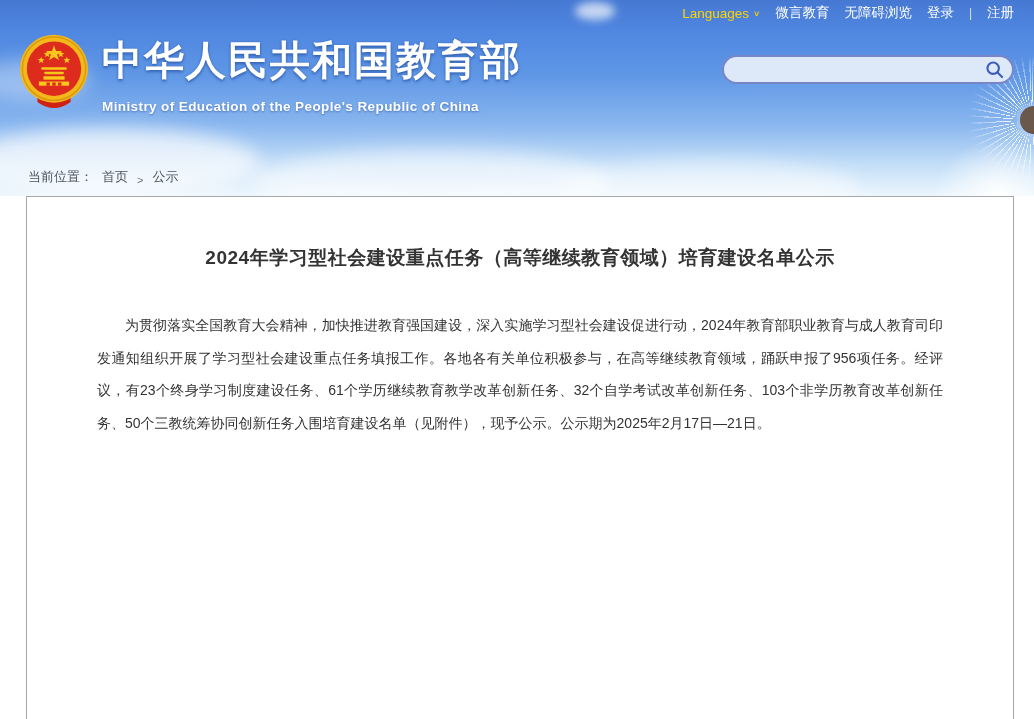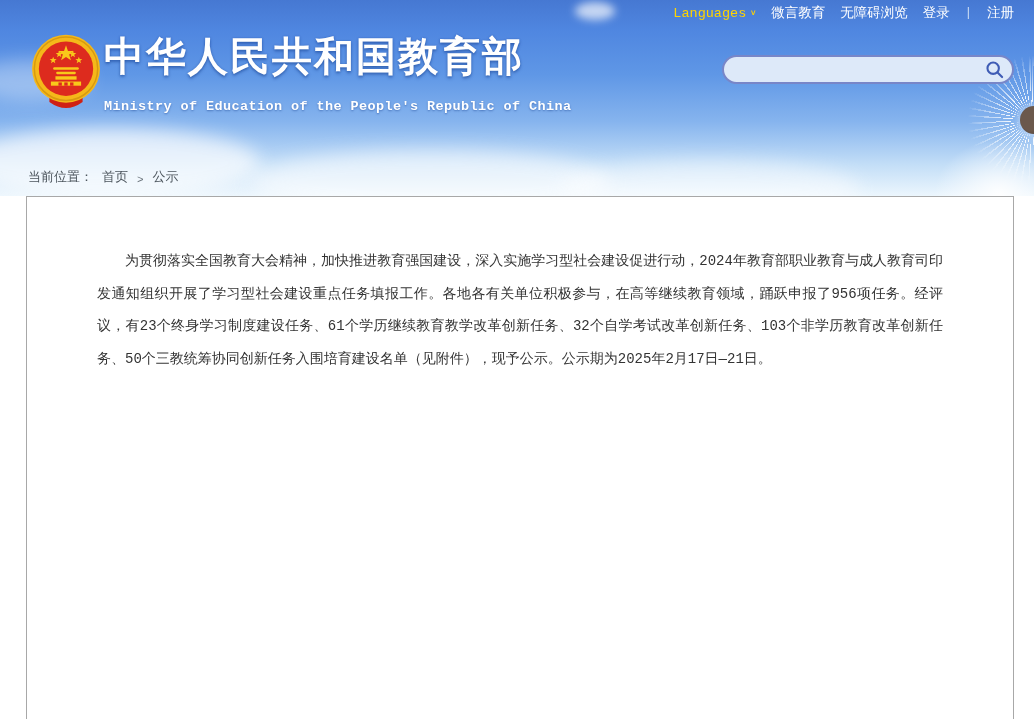--- a/index.html
+++ b/index.html
@@ -1,19 +1,19 @@
 <!DOCTYPE html>
 <html><head>
 <meta charset="utf-8">
 <style>
   * { margin:0; padding:0; box-sizing:border-box; }
   html,body { width:1034px; height:719px; overflow:hidden; background:#fff;
     font-family:"Liberation Sans","DejaVu Sans",sans-serif; }
 
-  .page { position:relative; width:1034px; height:710px;font-family:Liberation Mono, monospace; }
+  .page { position:relative; width:1034px; height:710px; }
 
   
   .sky {
     position:relative; width:100%; height:196px; overflow:hidden;
     background:linear-gradient(180deg,#4678d2 0%,#4f86e0 15%,#5f97e6 38%,#86b4ee 62%,#c3def7 84%,#ecf6fd 100%);
   }
   .cloud { position:absolute; border-radius:50%; filter:blur(9px); background:rgba(255,255,255,.85); }
   .cloud.c1 { left:-40px; top:128px; width:300px; height:70px; opacity:.8; }
   .cloud.c2 { left:250px; top:150px; width:360px; height:64px; opacity:.65; }
   .cloud.c3 { left:560px; top:160px; width:300px; height:58px; opacity:.55; }
@@ -41,21 +41,21 @@
     position:absolute; top:4px; right:20px; z-index:5;
     display:flex; align-items:center; gap:15px;
     font-size:13.5px; color:#fff;
   }
   .topbar a { color:#fff; text-decoration:none; cursor:pointer; }
   .lang { color:#ffd400; cursor:pointer; display:flex; align-items:center; gap:4px; }
   .lang .chev { font-size:10px; transform:scaleY(.8); }
   .topbar .sep { color:#cfe0f5; font-size:12px; }
 
   
-  .brand { position:absolute; left:28px; top:34px; z-index:4; display:flex; align-items:flex-start; cursor:pointer; }
+  .brand { position:absolute; left:16px; top:34px; z-index:4; display:flex; align-items:flex-start; gap:10px; cursor:pointer; }
   .brand svg { display:block; }
   .brand-text { padding-top:4px; }
   .site-title {
     font-size:40px; font-weight:bold; color:#fff; letter-spacing:2px; line-height:1.1;
     text-shadow:0 2px 3px rgba(20,60,140,.5), 0 0 2px rgba(20,60,140,.35);
   }
   .site-subtitle {
     margin-top:17px; font-size:13.5px; font-weight:bold; color:#fff; letter-spacing:.4px;
     text-shadow:0 1px 2px rgba(20,60,140,.5);
   }
@@ -162,16 +162,17 @@
 
     <div class="crumb">
       <span>当前位置：</span>
       <a>首页</a>
       <span class="crumb-sep">&gt;</span>
       <a>公示</a>
     </div>
   </header>
 
   <main class="card">
+    <h1 class="article-title">2024年学习型社会建设重点任务（高等继续教育领域）培育建设名单公示</h1>
     <p>为贯彻落实全国教育大会精神，加快推进教育强国建设，深入实施学习型社会建设促进行动，2024年教育部职业教育与成人教育司印发通知组织开展了学习型社会建设重点任务填报工作。各地各有关单位积极参与，在高等继续教育领域，踊跃申报了956项任务。经评议，有23个终身学习制度建设任务、61个学历继续教育教学改革创新任务、32个自学考试改革创新任务、103个非学历教育改革创新任务、50个三教统筹协同创新任务入围培育建设名单（见附件），现予公示。公示期为2025年2月17日—21日。</p>
   </main>
 
 </div>
 
 </body></html>

